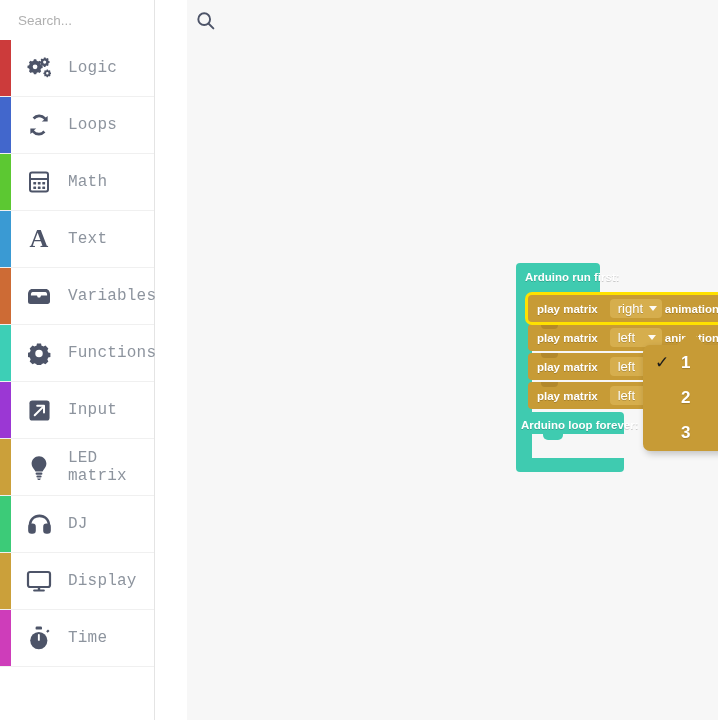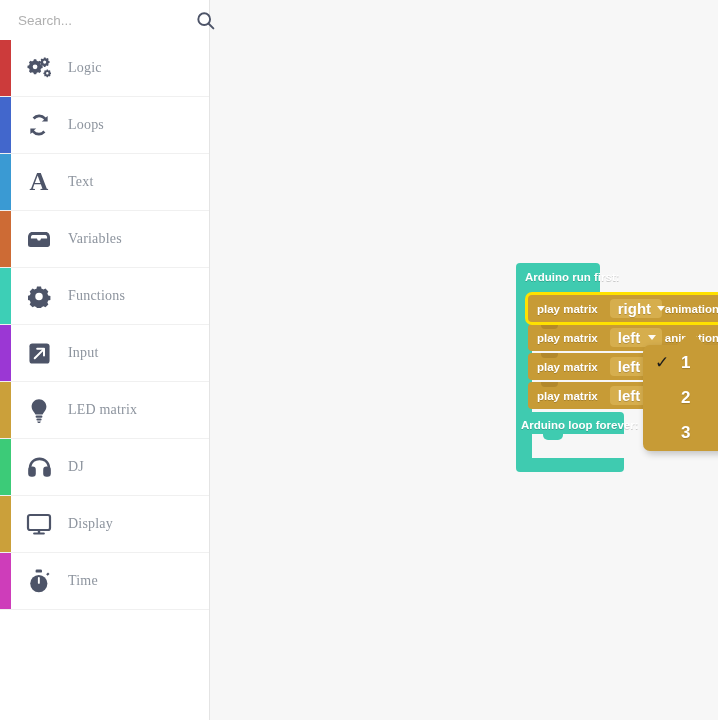--- a/index.html
+++ b/index.html
@@ -17,21 +17,21 @@
     position: absolute;
     left: 187px; top: 0;
     width: 531px; height: 720px;
     background: #f7f7f7;
   }
 
   
   #sidebar {
     position: absolute;
     left: 0; top: 0;
-    width: 210px; height: 720px;
+    width: 155px; height: 720px;
     background: #ffffff;
     border-right: 1px solid #e4e4e4;
   }
   #search-row {
     position: relative;
     height: 40px;
     display: flex;
     align-items: center;
     padding: 0 14px 0 18px;
     background: #fff;
@@ -69,23 +69,23 @@
     margin-left: 22px;
     display: flex;
     align-items: center;
     justify-content: center;
     color: #4d5468;
     flex: 0 0 auto;
   }
   .cat-icon svg { display: block; }
   .cat-label {
     margin-left: 12px;
-    font-size: 14px;
+    font-size: 16px;
     color: #8d949e;
-    font-family: Liberation Serif, serif;
+    font-family: Liberation Mono, monospace;
     letter-spacing: .2px;
   }
   #sidebar-tail {
     background: #fff;
     height: 65px;
   }
 
   
   .blk-text {
     font-family: "Liberation Sans", sans-serif;
@@ -169,22 +169,22 @@
     display: inline-flex;
     align-items: center;
     height: 19px;
     background: #d6ae4d;
     border-radius: 4px;
     padding: 0 6px 0 8px;
     flex: 0 0 auto;
   }
   .field .fv {
     font-family: "Liberation Sans", sans-serif;
-    font-weight: bold;
-    font-size: 15px;
+    font-weight: normal;
+    font-size: 13px;
     color: #ffffff;
     text-shadow: 0 1px 0 rgba(0,0,0,.18);
     white-space: nowrap;
   }
   .field .caret {
     margin-left: 6px;
     width: 0; height: 0;
     border-left: 4px solid transparent;
     border-right: 4px solid transparent;
     border-top: 5px solid #ffffff;
@@ -339,20 +339,38 @@
         <span class="cat-bar" style="background:#4267cc"></span>
         <span class="cat-icon">
           <svg width="24" height="24" viewBox="0 0 24 24" fill="#4d5468">
             <path d="M12 4.2c2.1 0 3.95 1.02 5.1 2.58l-2.35 1.8h5.9V3.1l-1.9 1.46A8.62 8.62 0 0 0 12 1.6a8.6 8.6 0 0 0-6.4 2.85l2.05 2.05A5.73 5.73 0 0 1 12 4.2z"></path>
             <path d="M12 19.8a6.3 6.3 0 0 1-5.1-2.58l2.35-1.8H3.35v5.48l1.9-1.46A8.62 8.62 0 0 0 12 22.4a8.6 8.6 0 0 0 6.4-2.85l-2.05-2.05A5.73 5.73 0 0 1 12 19.8z"></path>
           </svg>
         </span>
         <span class="cat-label">Loops</span>
       </div>
 
+      <div class="cat">
+        <span class="cat-bar" style="background:#5cc832"></span>
+        <span class="cat-icon">
+          <svg width="22" height="24" viewBox="0 0 22 24" fill="none" stroke="#4d5468" stroke-width="2">
+            <rect x="2" y="2.5" width="18" height="19" rx="2"></rect>
+            <line x1="2" y1="9" x2="20" y2="9"></line>
+            <g fill="#4d5468" stroke="none">
+              <rect x="5.3" y="12" width="2.8" height="2.6" rx=".5"></rect>
+              <rect x="9.8" y="12" width="2.8" height="2.6" rx=".5"></rect>
+              <rect x="14.3" y="12" width="2.8" height="2.6" rx=".5"></rect>
+              <rect x="5.3" y="16.4" width="2.8" height="2.6" rx=".5"></rect>
+              <rect x="9.8" y="16.4" width="2.8" height="2.6" rx=".5"></rect>
+              <rect x="14.3" y="16.4" width="2.8" height="2.6" rx=".5"></rect>
+            </g>
+          </svg>
+        </span>
+        <span class="cat-label">Math</span>
+      </div>
 
       <div class="cat">
         <span class="cat-bar" style="background:#3a9ad3"></span>
         <span class="cat-icon">
           <span style="font-family:'Liberation Serif',serif;font-weight:bold;font-size:26px;color:#4d5468;line-height:1;">A</span>
         </span>
         <span class="cat-label">Text</span>
       </div>
 
       <div class="cat">

